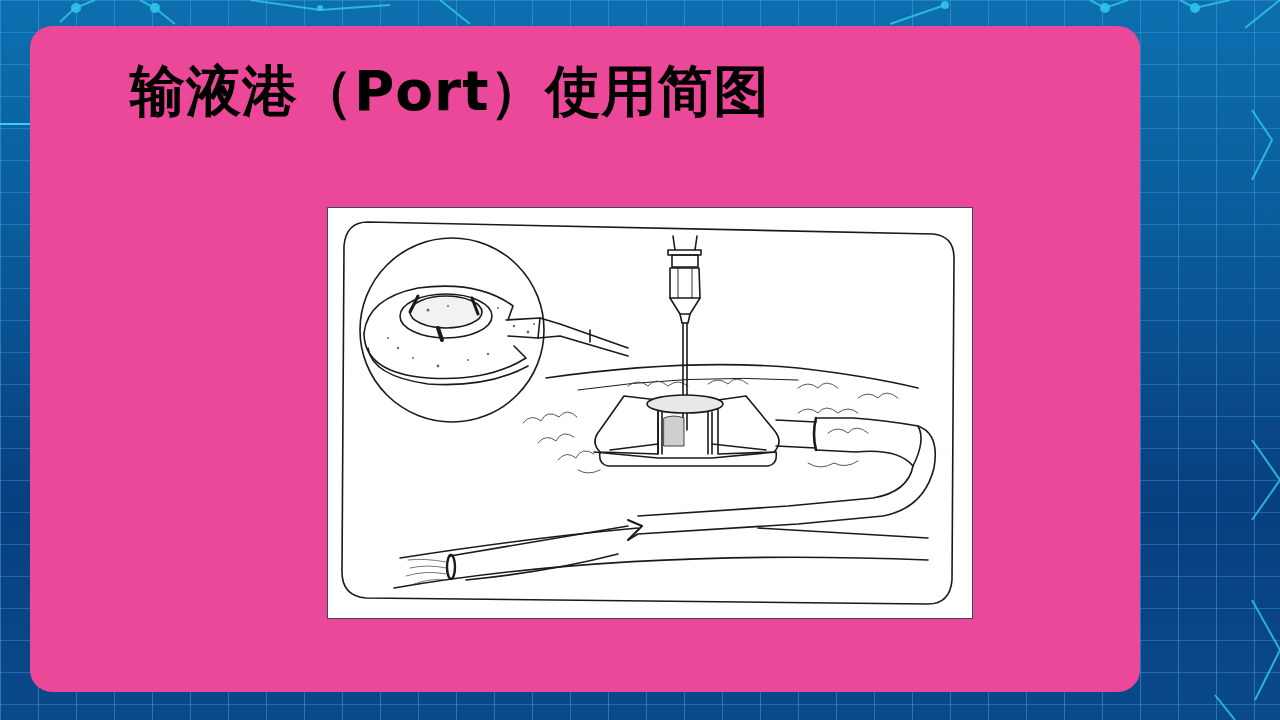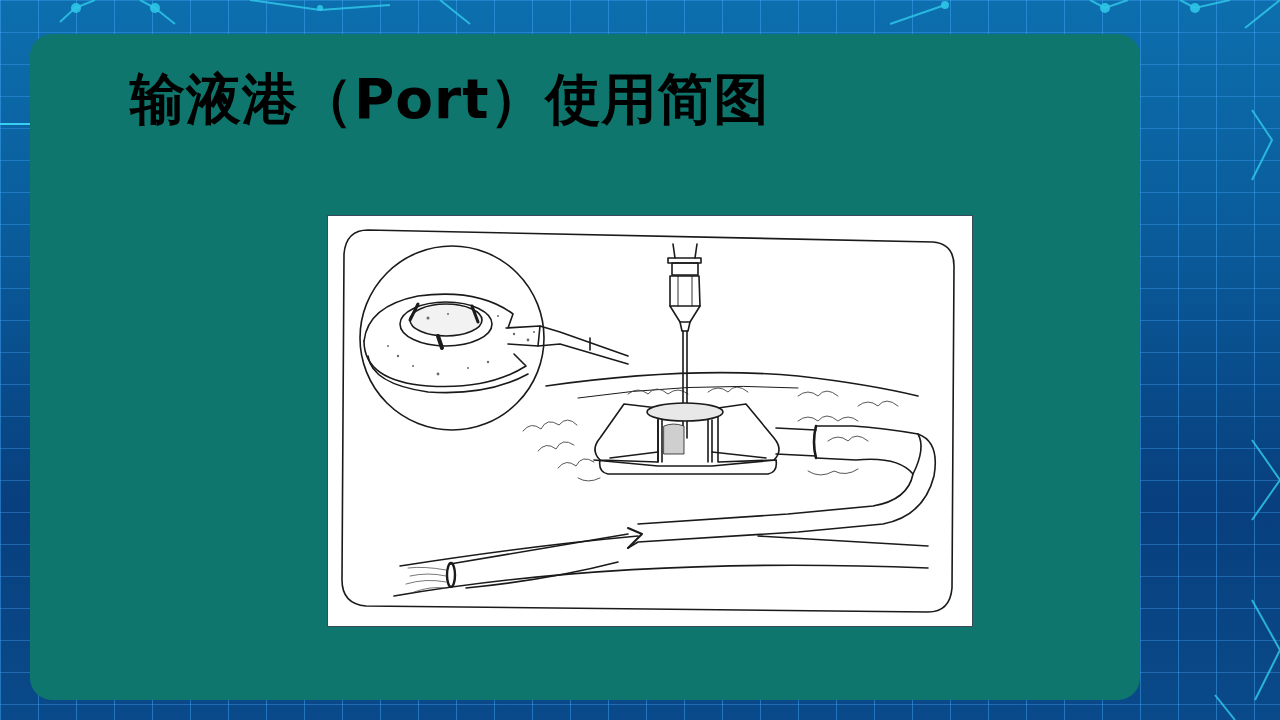--- a/index.html
+++ b/index.html
@@ -29,24 +29,24 @@
         linear-gradient(to bottom, rgba(70,170,255,0.35) 1px, transparent 1px);
       background-size: 38px 38px, 38px 32px;
     }
     .bg-svg {
       position: absolute;
       left: 0; top: 0;
     }
     .slide {
       position: absolute;
       left: 30px;
-      top: 34px;
+      top: 26px;
       width: 1110px;
       height: 666px;
-      background: #0f766e;
+      background: #ec4899;
       border-radius: 22px;
     }
     .title {
       position: absolute;
       left: 100px;
       top: 30px;
       margin: 0;
       font-family: "DejaVu Sans", "Liberation Sans", sans-serif;
       font-size: 55px;
       font-weight: bold;

